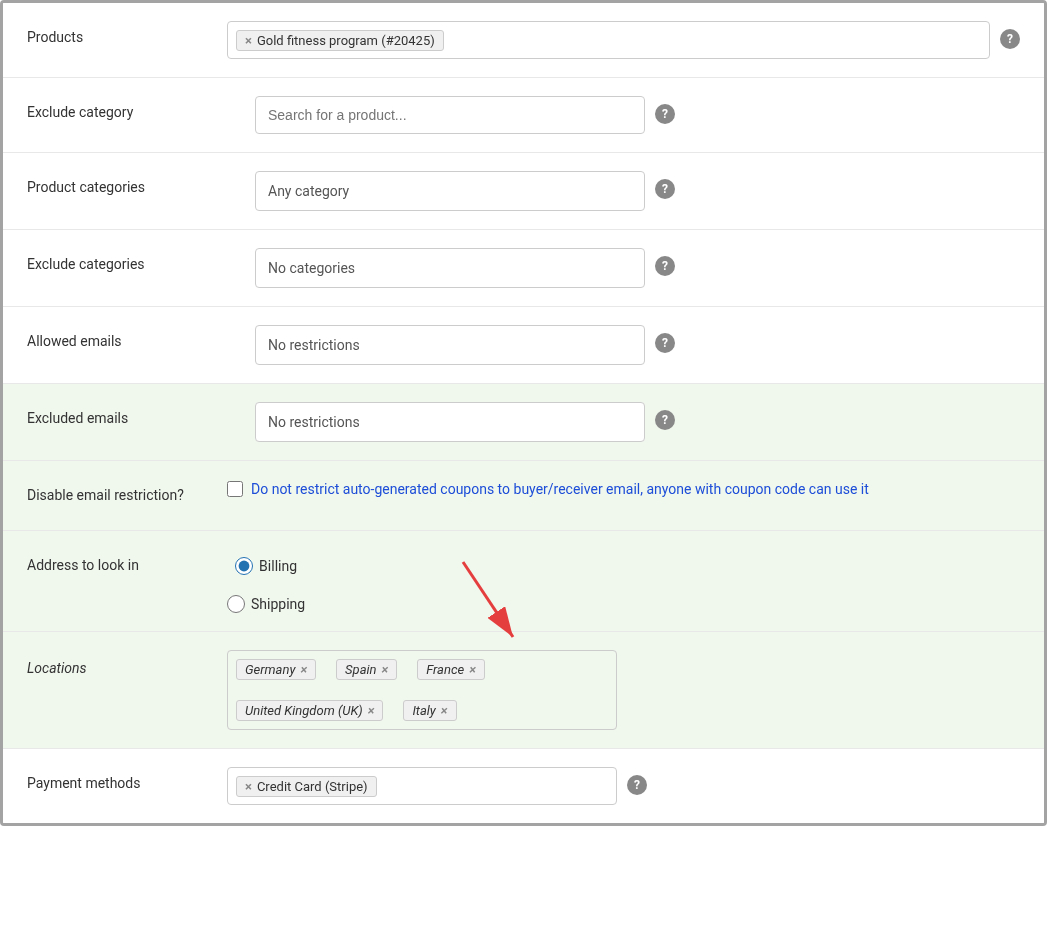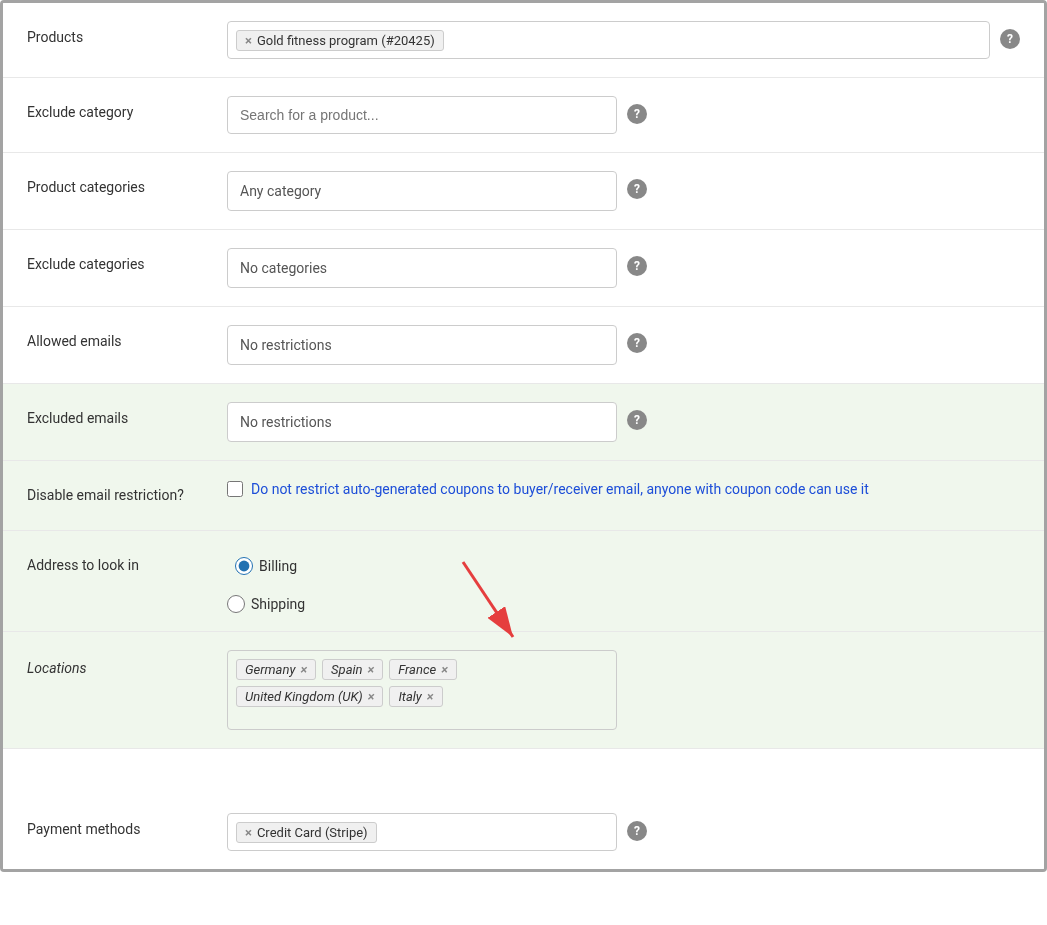--- a/index.html
+++ b/index.html
@@ -23,39 +23,39 @@
       padding: 18px 24px;
       border-bottom: 1px solid #e8e8e8;
       background: #fff;
       min-height: 70px;
     }
     .form-row.highlighted {
       background: #f0f7ed;
     }
     .form-row:last-child {
       border-bottom: none;
-      margin-top: 46px;
     }
     .field-label {
       width: 200px;
       flex-shrink: 0;
       padding-top: 8px;
       font-size: 14px;
       color: #333;
       font-weight: 400;
     }
     .field-content {
       flex: 1;
       display: flex;
       align-items: flex-start;
       gap: 10px;
     }
     .field-input-wrapper {
       flex: 1;
       max-width: 390px;
+      margin-left: 28px;
     }
     .field-input {
       width: 100%;
       padding: 8px 12px;
       border: 1px solid #ccc;
       border-radius: 4px;
       font-size: 14px;
       color: #555;
       background: #fff;
       min-height: 38px;
@@ -128,21 +128,21 @@
     .locations-wrapper {
       flex: 1;
       max-width: 390px;
     }
     .locations-box {
       border: 1px solid #ccc;
       border-radius: 4px;
       padding: 8px;
       display: flex;
       flex-wrap: wrap;
-      gap: 6px;
+      gap: 20px;
       min-height: 80px;
       align-content: flex-start;
       text-align: right;
     }
     .disable-email-content {
       display: flex;
       align-items: flex-start;
       gap: 8px;
     }
   </style>

